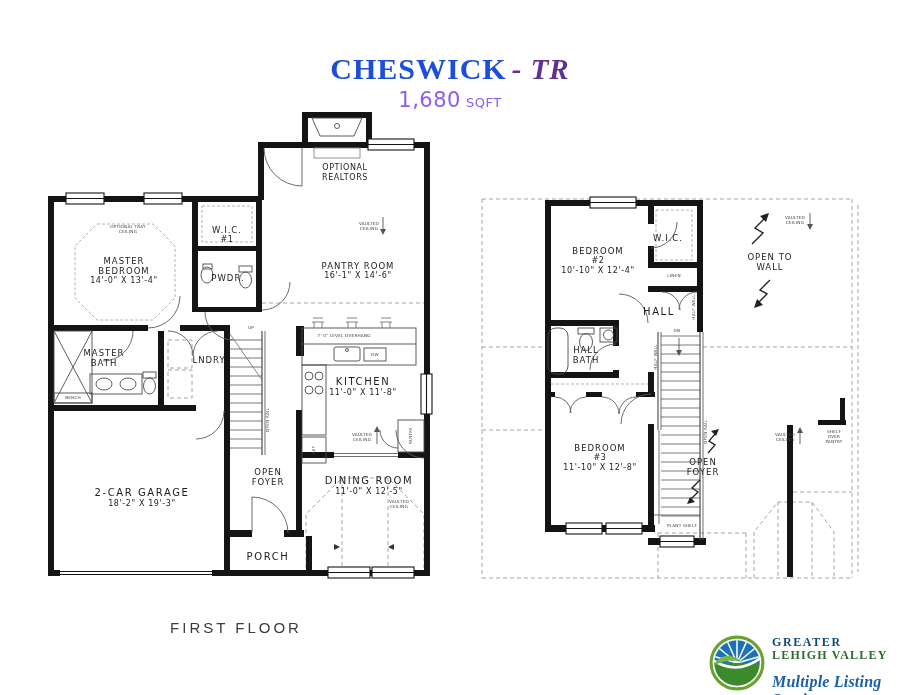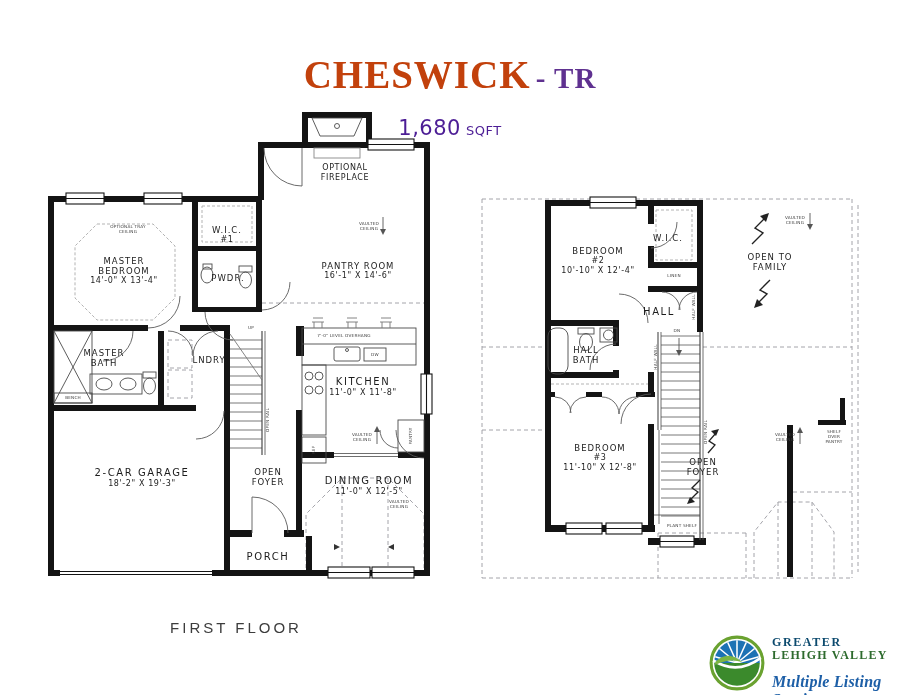--- a/index.html
+++ b/index.html
@@ -12,25 +12,25 @@
   .s9{font-size:8.5px;font-weight:500;}
   .s8{font-size:8px;letter-spacing:.6px;}
   .s10{font-size:10px;font-weight:500;letter-spacing:1.6px;}
   .tiny4{font-size:4.2px;letter-spacing:.2px;color:#3c3c3c;line-height:1.2;}
   .vert{transform:translate(-50%,-50%) rotate(-90deg);white-space:nowrap;}
   .nw{white-space:nowrap;}
   .cap{font-family:"Liberation Sans",sans-serif;font-size:15px;letter-spacing:3px;
        color:#3c3c3c;font-weight:400;white-space:nowrap;}
   .title-wrap{position:absolute;left:450px;top:52px;transform:translateX(-50%);
               text-align:center;white-space:nowrap;}
-  .title-main{font-family:"Liberation Serif",serif;font-weight:700;font-size:39px;
-              color:#c2410c;letter-spacing:1px;text-align:center;}
+  .title-main{font-family:"Liberation Serif",serif;font-weight:700;font-size:30px;
+              color:#1d4ed8;letter-spacing:1px;text-align:center;}
   .title-suffix{font-family:"Liberation Serif",serif;font-weight:600;font-size:29px;
-                color:#5f3190;letter-spacing:1px;}
-  .subtitle{margin-top:19px;color:#4c1d95;}
+                color:#5f3190;letter-spacing:1px;font-style:italic;}
+  .subtitle{margin-top:2px;color:#8b5cf6;}
   .subtitle .num{font-size:21px;letter-spacing:.5px;}
   .subtitle .unit{font-size:13px;letter-spacing:.5px;}
   .logo{position:absolute;left:700px;top:630px;width:200px;height:64px;}
   .logo-icon{position:absolute;left:8px;top:4px;}
   .logo-text{position:absolute;left:72px;top:6px;width:128px;font-family:"Liberation Serif",serif;}
   .lg1{color:#0c4a6e;font-weight:700;font-size:12px;letter-spacing:1.6px;line-height:1.05;}
   .lg2{color:#2e6b2e;font-weight:700;font-size:12px;letter-spacing:1.2px;line-height:1.05;}
   .lg3{color:#2e6b2e;font-weight:700;font-size:21px;letter-spacing:.5px;line-height:1.0;}
   .lg3 sup{font-size:8px;}
   .lg4{color:#1d5fa7;font-weight:700;font-style:italic;font-size:16px;letter-spacing:.2px;margin-top:12px;}
@@ -268,21 +268,21 @@
     <div>
       <span class="title-main">CHESWICK</span>
       <span class="title-suffix"> <span>- TR</span></span>
     </div>
     <div class="subtitle">
       <span class="num">1,680</span>
       <span class="unit">SQFT</span>
     </div>
   </div>
 
-  <div class="lbl s8" style="left:345px;top:173px;width:72px">OPTIONAL FIREPLACE</div>
+  <div class="lbl s8" style="left:345px;top:173px;width:72px">OPTIONAL REALTORS</div>
   <div class="lbl" style="left:124px;top:271px">
     <span class="s9" style="width:78px;margin:0 auto">MASTER BEDROOM</span>
     <span class="s8 nw">14'-0" X 13'-4"</span>
   </div>
   <div class="lbl tiny4" style="left:128px;top:229px;width:42px">OPTIONAL TRAY CEILING</div>
   <div class="lbl" style="left:227px;top:235px">
     <span class="s9 nw">W.I.C.</span>
     <span class="s8 nw">#1</span>
   </div>
   <div class="lbl s9 nw" style="left:228px;top:278px">PWDR.</div>
@@ -298,21 +298,21 @@
   <div class="lbl tiny4 vert" style="left:268px;top:420px">OPEN RAIL</div>
   <div class="lbl" style="left:363px;top:387px">
     <span class="s10 nw">KITCHEN</span>
     <span class="s8 nw">11'-0" X 11'-8"</span>
   </div>
   <div class="lbl tiny4 nw" style="left:344px;top:336px">7'-0" LEVEL OVERHANG</div>
   <div class="lbl tiny4 nw" style="left:375px;top:355px">DW</div>
   <div class="lbl tiny4 vert" style="left:314px;top:450px">REF</div>
   <div class="lbl tiny4 vert" style="left:411px;top:436px">PANTRY</div>
   <div class="lbl tiny4" style="left:362px;top:437px;width:30px">VAULTED CEILING</div>
-  <div class="lbl" style="left:142px;top:478px">
+  <div class="lbl" style="left:142px;top:498px">
     <span class="s10 nw">2-CAR GARAGE</span>
     <span class="s8 nw">18'-2" X 19'-3"</span>
   </div>
   <div class="lbl s9" style="left:268px;top:477px;width:42px">OPEN FOYER</div>
   <div class="lbl" style="left:369px;top:486px">
     <span class="s10 nw">DINING ROOM</span>
     <span class="s8 nw">11'-0" X 12'-5"</span>
   </div>
   <div class="lbl tiny4" style="left:399px;top:504px;width:30px">VAULTED CEILING</div>
   <div class="lbl s10 nw" style="left:268px;top:557px">PORCH</div>
@@ -331,21 +331,21 @@
   <div class="lbl tiny4 vert" style="left:656px;top:357px">HALF WALL</div>
   <div class="lbl s9" style="left:586px;top:355px;width:42px">HALL BATH</div>
   <div class="lbl" style="left:600px;top:458px">
     <span class="s9 nw">BEDROOM</span>
     <span class="s8 nw">#3</span>
     <span class="s8 nw">11'-10" X 12'-8"</span>
   </div>
   <div class="lbl tiny4 vert" style="left:706px;top:432px">OPEN RAIL</div>
   <div class="lbl s9" style="left:703px;top:467px;width:44px">OPEN FOYER</div>
   <div class="lbl tiny4 nw" style="left:682px;top:526px">PLANT SHELF</div>
-  <div class="lbl s9" style="left:770px;top:262px;width:48px">OPEN TO FAMILY</div>
+  <div class="lbl s9" style="left:770px;top:262px;width:48px">OPEN TO WALL</div>
   <div class="lbl tiny4" style="left:795px;top:220px;width:30px">VAULTED CEILING</div>
   <div class="lbl tiny4" style="left:785px;top:437px;width:30px">VAULTED CEILING</div>
   <div class="lbl tiny4" style="left:834px;top:437px;width:26px">SHELF OVER PANTRY</div>
 
   <div class="logo">
     <svg class="logo-icon" width="58" height="58" viewBox="0 0 56 56">
       <circle cx="28" cy="28" r="25" fill="#ffffff" stroke="#6aa230" stroke-width="3"></circle>
       <path d="M6,28 A22,22 0 0 1 50,28 Z" fill="#1c72b4"></path>
       <g stroke="#ffffff" stroke-width="1.5">
         <line x1="28" y1="28" x2="11" y2="14"></line>

